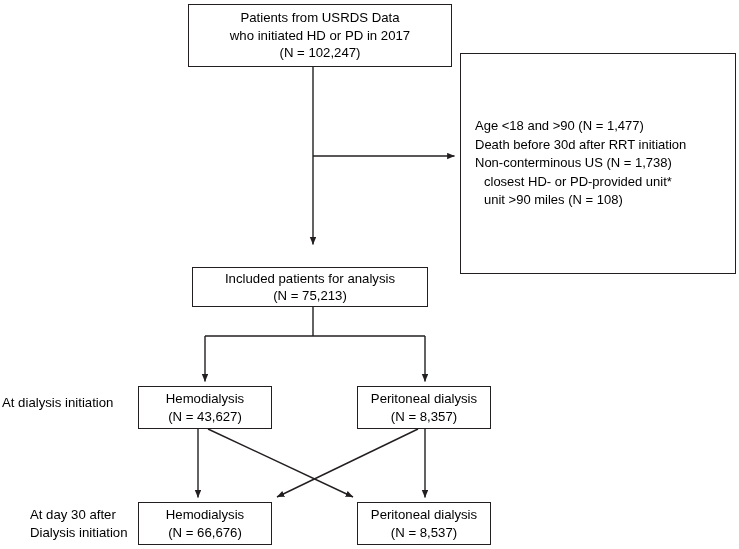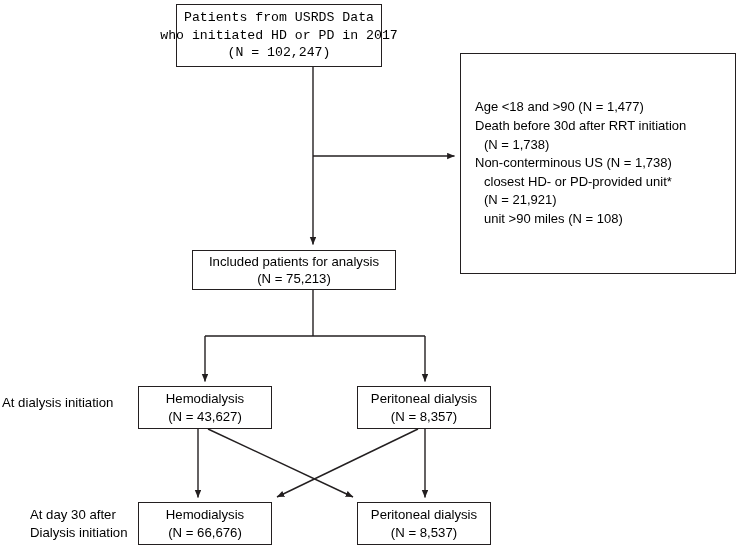--- a/index.html
+++ b/index.html
@@ -97,47 +97,45 @@
     <line x1="205" y1="336" x2="205" y2="381.5" stroke="#231f20" stroke-width="1.4" marker-end="url(#arrow)"></line>
     <line x1="425" y1="336" x2="425" y2="381.5" stroke="#231f20" stroke-width="1.4" marker-end="url(#arrow)"></line>
 
     <line x1="198" y1="429" x2="198" y2="497.5" stroke="#231f20" stroke-width="1.4" marker-end="url(#arrow)"></line>
     <line x1="425" y1="429" x2="425" y2="497.5" stroke="#231f20" stroke-width="1.4" marker-end="url(#arrow)"></line>
 
     <line x1="208" y1="429" x2="353" y2="497" stroke="#231f20" stroke-width="1.4" marker-end="url(#arrow)"></line>
     <line x1="418" y1="429" x2="277" y2="497" stroke="#231f20" stroke-width="1.4" marker-end="url(#arrow)"></line>
   </svg>
 
-  <div class="box" style="left:176px; top:4px; width:206px; height:63px;font-family:Liberation Mono, monospace;">
+  <div class="box" style="left:188px; top:4px; width:264px; height:63px;">
     <span class="line">Patients from USRDS Data</span>
     <span class="line">who initiated HD or PD in 2017</span>
     <span class="line">(N = 102,247)</span>
   </div>
 
   <div class="excl-box" style="left:460px; top:53px; width:276px; height:221px;">
     <div class="excl-item">
       <span>Age &lt;18 and &gt;90 (N = 1,477)</span>
     </div>
     <div class="excl-item">
       <span>Death before 30d after RRT initiation</span>
-      <span class="cont">(N = 1,738)</span>
     </div>
     <div class="excl-item">
       <span>Non-conterminous US (N = 1,738)</span>
     </div>
     <div class="excl-item">
       <span class="cont">closest HD- or PD-provided unit*</span>
-      <span class="cont">(N = 21,921)</span>
     </div>
     <div class="excl-item">
       <span class="cont">unit &gt;90 miles (N = 108)</span>
     </div>
   </div>
 
-  <div class="box" style="left:192px; top:250px; width:204px; height:40px;text-align:right;">
+  <div class="box" style="left:192px; top:267px; width:236px; height:40px;text-align:right;">
     <span class="line">Included patients for analysis</span>
     <span class="line">(N = 75,213)</span>
   </div>
 
   <div class="side-label" style="left:2px; top:394px;">
     <span>At dialysis initiation</span>
   </div>
 
   <div class="box" style="left:138px; top:386px; width:134px; height:43px;">
     <span class="line">Hemodialysis</span>

